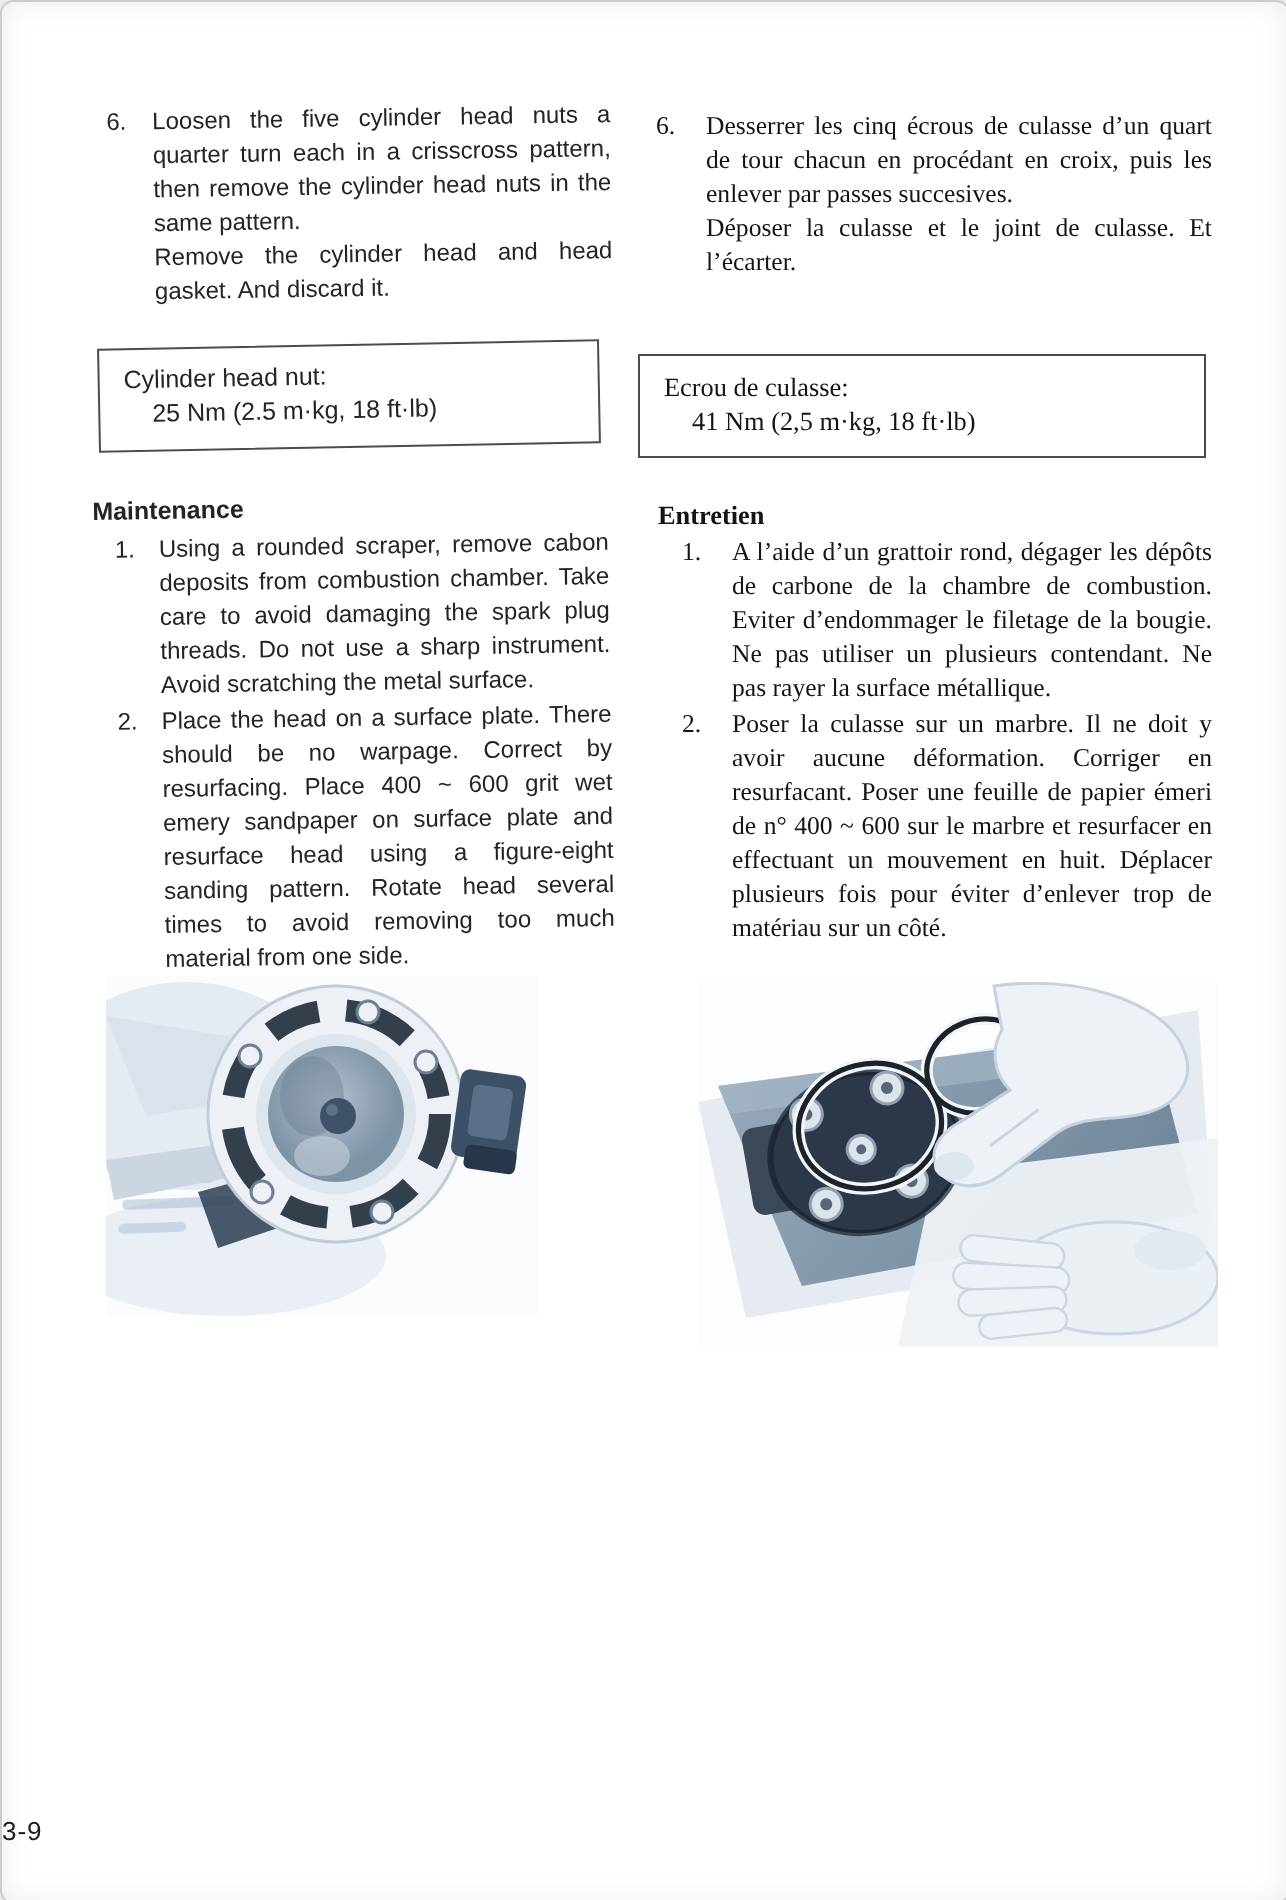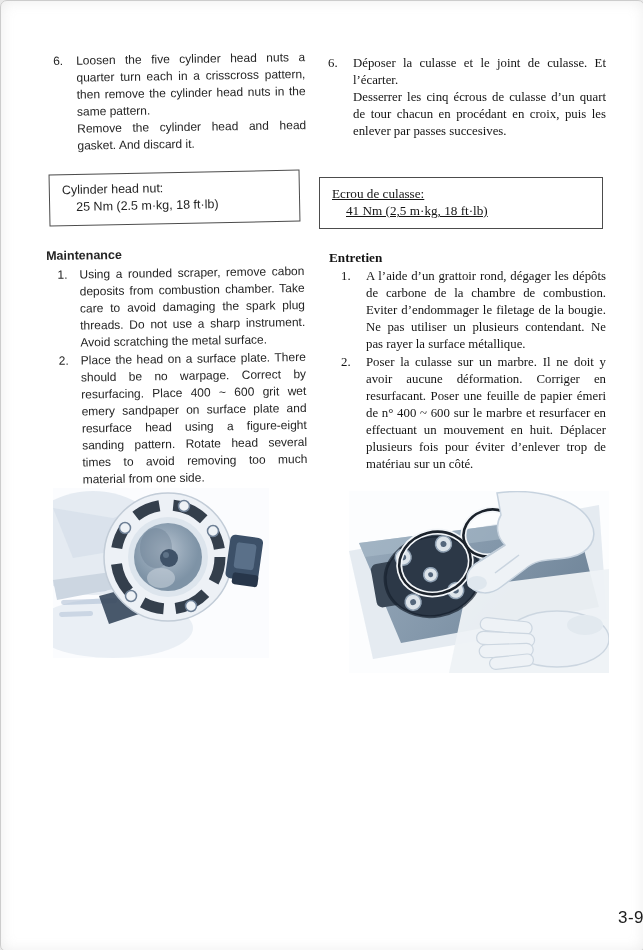--- a/index.html
+++ b/index.html
@@ -22,22 +22,22 @@
     border:1px solid #4c4c4c;background:#fff;
     padding:7px 10px 9px 12px;box-sizing:border-box;
   }
   .specbox .val{padding-left:14px;}
   .sect-head{font-weight:bold;}
   .itemlist{margin-top:2px;}
   .item{display:grid;grid-template-columns:22px 1fr;margin-bottom:1px;}
   .item .txt{text-align:justify;}
   .en-tilt{transform:rotate(-0.9deg);transform-origin:left top;}
   .pagenum{
-    font-family:"Liberation Sans",sans-serif;font-size:17px;color:#1c1c1c;
-    width:100%;text-align:right;letter-spacing:.5px;
+    font-family:"Liberation Sans",sans-serif;font-size:13px;color:#1c1c1c;
+    width:100%;text-align:left;letter-spacing:.5px;
   }
   .photo{display:block;}
 </style>
 </head>
 <body>
 
 <div id="page">
 
   <div class="abs en en-tilt step" style="left:52px;top:52px;width:252px;">
     <div>6.</div>
@@ -114,26 +114,26 @@
     <g>
       <rect x="178" y="46" width="33" height="44" rx="5" fill="#3c5068" transform="rotate(8 178 46)"></rect>
       <rect x="184" y="54" width="20" height="26" rx="3" fill="#5a7089" transform="rotate(8 184 54)"></rect>
       <rect x="180" y="84" width="26" height="12" rx="3" fill="#27364a" transform="rotate(8 180 84)"></rect>
     </g>
   </svg>
 
   <div class="abs fr step" style="left:327px;top:54px;width:278px;grid-template-columns:25px 1fr;">
     <div>6.</div>
     <div>
+      <div class="para">Desserrer les cinq écrous de culasse d’un quart de tour chacun en procédant en croix, puis les enlever par passes succesives.</div>
       <div class="para">Déposer la culasse et le joint de culasse. Et l’écarter.</div>
-      <div class="para">Desserrer les cinq écrous de culasse d’un quart de tour chacun en procédant en croix, puis les enlever par passes succesives.</div>
-    </div>
-  </div>
-
-  <div class="abs fr specbox" style="left:318px;top:176px;width:284px;font-size:13.2px;text-decoration:underline;">
+    </div>
+  </div>
+
+  <div class="abs fr specbox" style="left:318px;top:176px;width:284px;font-size:13.2px;">
     <div>Ecrou de culasse:</div>
     <div class="val">41 Nm (2,5 m·kg, 18 ft·lb)</div>
   </div>
 
   <div class="abs fr" style="left:328px;top:248px;width:277px;">
     <div class="sect-head" style="font-size:13.2px;">Entretien</div>
     <div class="itemlist" style="padding-left:12px;">
       <div class="item" style="grid-template-columns:25px 1fr;">
         <div>1.</div>
         <div class="txt">A l’aide d’un grattoir rond, dégager les dépôts de carbone de la chambre de combustion. Eviter d’endommager le filetage de la bougie. Ne pas utiliser un plusieurs contendant. Ne pas rayer la surface métallique.</div>

